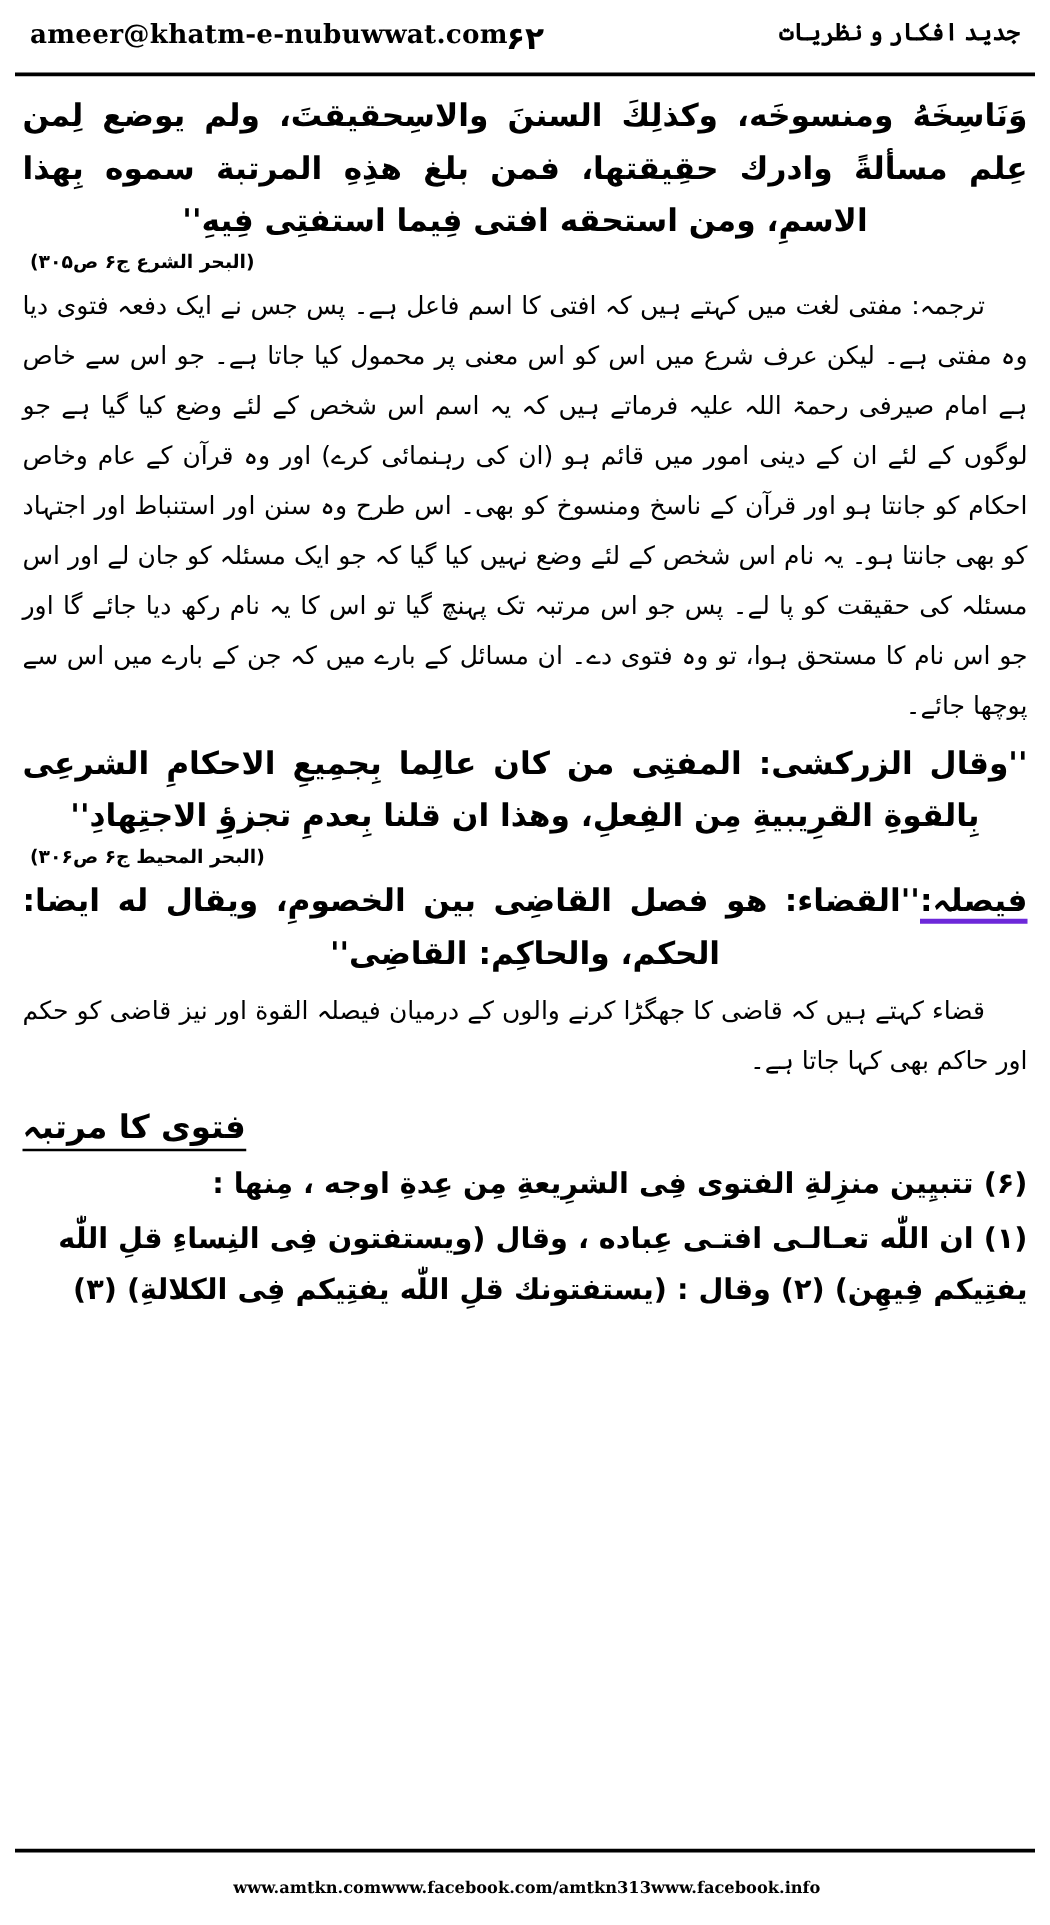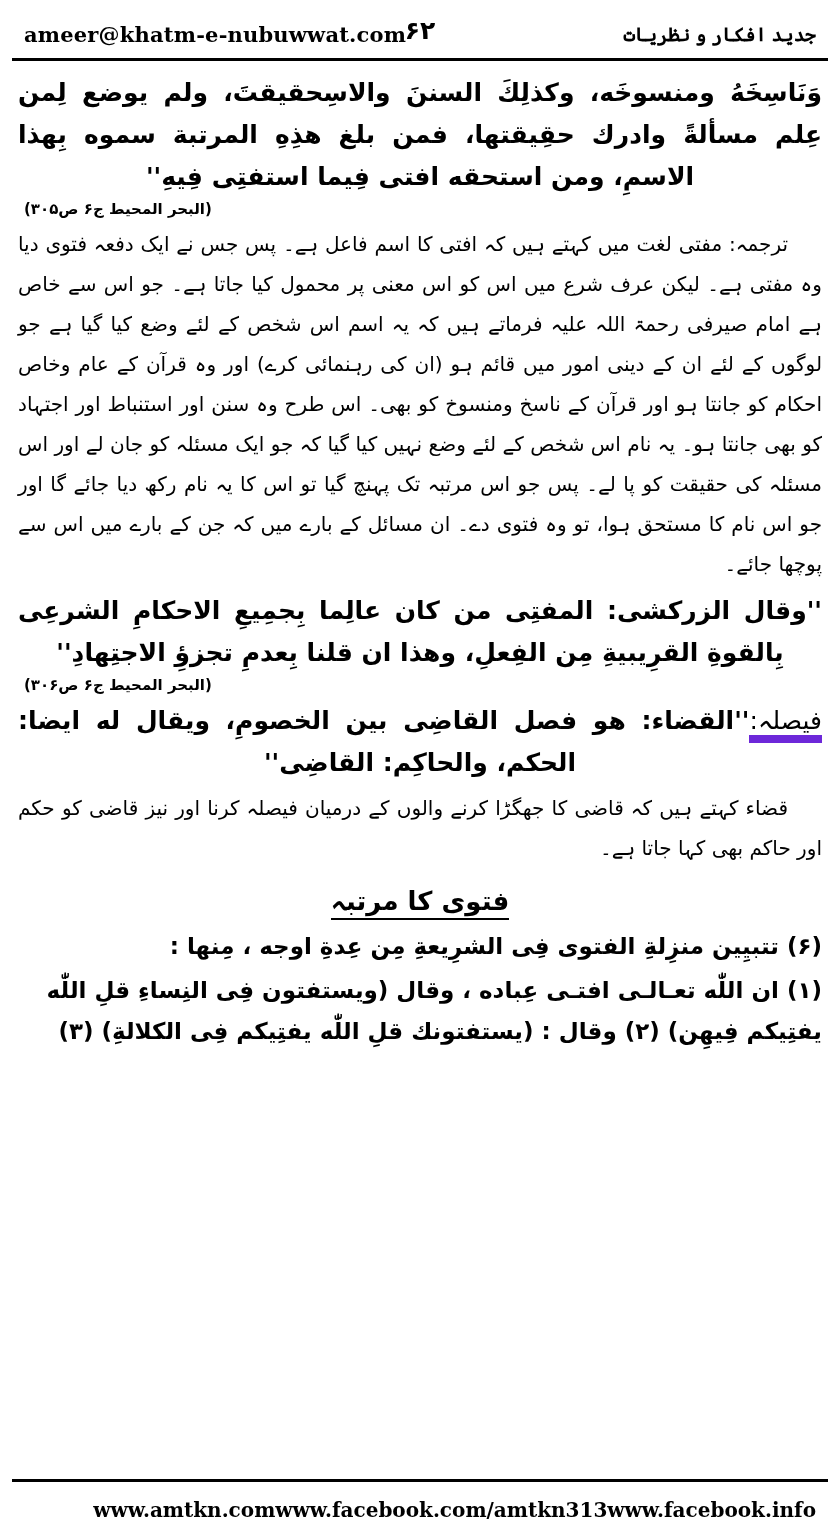--- a/index.html
+++ b/index.html
@@ -25,21 +25,20 @@
   }
 
   
   .header {
     position: absolute;
     top: 14px;
     left: 24px;
     right: 24px;
     height: 40px;
     display: flex;
-    align-items: center;
     justify-content: space-between;
   }
   .header-email {
     font-family: "DejaVu Serif", serif;
     font-size: 21px;
     font-weight: 700;
     letter-spacing: 0.2px;
     white-space: nowrap;
   }
   .header-pageno {
@@ -112,34 +111,34 @@
     text-align: justify;
     text-align-last: right;
     font-size: 20px;
     line-height: 2.0;
     margin: 4px 0 6px 0;
     text-indent: 34px;
   }
 
   .heading-center {
     direction: rtl;
-    text-align: center;
+    text-align: left;
     font-family: "DejaVu Sans", sans-serif;
     font-size: 26px;
     font-weight: 700;
     margin: 18px 0 10px 0;
   }
   .heading-center span.u {
     border-bottom: 2px solid #000;
     padding-bottom: 2px;
   }
 
   .inline-label {
-    font-weight: 400;
-    border-bottom: 8px solid #6d28d9;
+    font-weight: 700;
+    border-bottom: 4px solid #6d28d9;
   }
 
   .numbered {
     font-family: "DejaVu Sans", sans-serif;
     direction: rtl;
     text-align: right;
     font-weight: 700;
     font-size: 23px;
     line-height: 1.75;
     margin: 4px 0;
@@ -147,23 +146,23 @@
 
   
   .footer {
     position: absolute;
     left: 27px;
     right: 24px;
     bottom: 10px;
     height: 40px;
     display: flex;
     align-items: center;
-    justify-content: flex-end;
+    justify-content: center;
     font-family: "DejaVu Serif", serif;
-    font-size: 20px;
+    font-size: 13px;
     font-weight: 700;
     color: #000;
   }
   .footer a {
     color: #000;
     text-decoration: none;
   }
   .footer .f-mid { flex: 0 0 auto; }
 </style>
 </head>
@@ -174,33 +173,33 @@
   <div class="header">
     <div class="header-email">ameer@khatm-e-nubuwwat.com</div>
     <div class="header-pageno">۶۲</div>
     <div class="header-booktitle">جدید افکار و نظریات</div>
   </div>
   <div class="rule rule-top"></div>
 
   <div class="content">
 
     <p class="arabic-block justify">وَنَاسِخَهُ ومنسوخَه، وكذلِكَ السننَ والاسِحقیقتَ، ولم يوضع لِمن عِلم مسألةً وادرك حقِيقتها، فمن بلغ هذِهِ المرتبة سموه بِهذا الاسمِ، ومن استحقه افتى فِيما استفتِى فِيهِ''</p>
-    <p class="ref">(البحر المحیط ج۶ ص۳۰۵)</p>
+    <p class="ref">(البحر الشرع ج۶ ص۳۰۵)</p>
 
     <p class="urdu">ترجمہ: مفتی لغت میں کہتے ہیں کہ افتی کا اسم فاعل ہے۔ پس جس نے ایک دفعہ فتوی دیا وہ مفتی ہے۔ لیکن عرف شرع میں اس کو اس معنی پر محمول کیا جاتا ہے۔ جو اس سے خاص ہے امام صیرفی رحمۃ اللہ علیہ فرماتے ہیں کہ یہ اسم اس شخص کے لئے وضع کیا گیا ہے جو لوگوں کے لئے ان کے دینی امور میں قائم ہو (ان کی رہنمائی کرے) اور وہ قرآن کے عام وخاص احکام کو جانتا ہو اور قرآن کے ناسخ ومنسوخ کو بھی۔ اس طرح وہ سنن اور استنباط اور اجتہاد کو بھی جانتا ہو۔ یہ نام اس شخص کے لئے وضع نہیں کیا گیا کہ جو ایک مسئلہ کو جان لے اور اس مسئلہ کی حقیقت کو پا لے۔ پس جو اس مرتبہ تک پہنچ گیا تو اس کا یہ نام رکھ دیا جائے گا اور جو اس نام کا مستحق ہوا، تو وہ فتوی دے۔ ان مسائل کے بارے میں کہ جن کے بارے میں اس سے پوچھا جائے۔</p>
 
     <p class="arabic-block justify">''وقال الزركشى: المفتِى من كان عالِما بِجمِيعِ الاحكامِ الشرعِى بِالقوةِ القرِيبيةِ مِن الفِعلِ، وهذا ان قلنا بِعدمِ تجزؤِ الاجتِهادِ''</p>
     <p class="ref">(البحر المحیط ج۶ ص۳۰۶)</p>
 
 
     <p class="arabic-block justify">
       <span class="inline-label">فیصلہ:</span><span>''القضاء: هو فصل القاضِى بين الخصومِ، ويقال له ايضا: الحكم، والحاكِم: القاضِى''</span>
     </p>
 
-    <p class="urdu">قضاء کہتے ہیں کہ قاضی کا جھگڑا کرنے والوں کے درمیان فیصلہ کرنا اور نیز قاضی کو حکم اور حاکم بھی کہا جاتا ہے۔</p>
+    <p class="urdu">قضاء کہتے ہیں کہ قاضی کا جھگڑا کرنے والوں کے درمیان فیصلہ القوة اور نیز قاضی کو حکم اور حاکم بھی کہا جاتا ہے۔</p>
 
     <div class="heading-center">
       <span class="u">فتوی کا مرتبہ</span>
     </div>
 
     <p class="numbered">(۶) تتبيِين منزِلةِ الفتوى فِى الشرِيعةِ مِن عِدةِ اوجه ، مِنها :</p>
     <p class="numbered">(۱) ان اللّٰه تعـالـى افتـى عِباده ، وقال (ويستفتون فِى النِساءِ قلِ اللّٰه يفتِيكم فِيهِن) (۲) وقال : (يستفتونك قلِ اللّٰه يفتِيكم فِى الكلالةِ) (۳)</p>
 
   </div>
 

